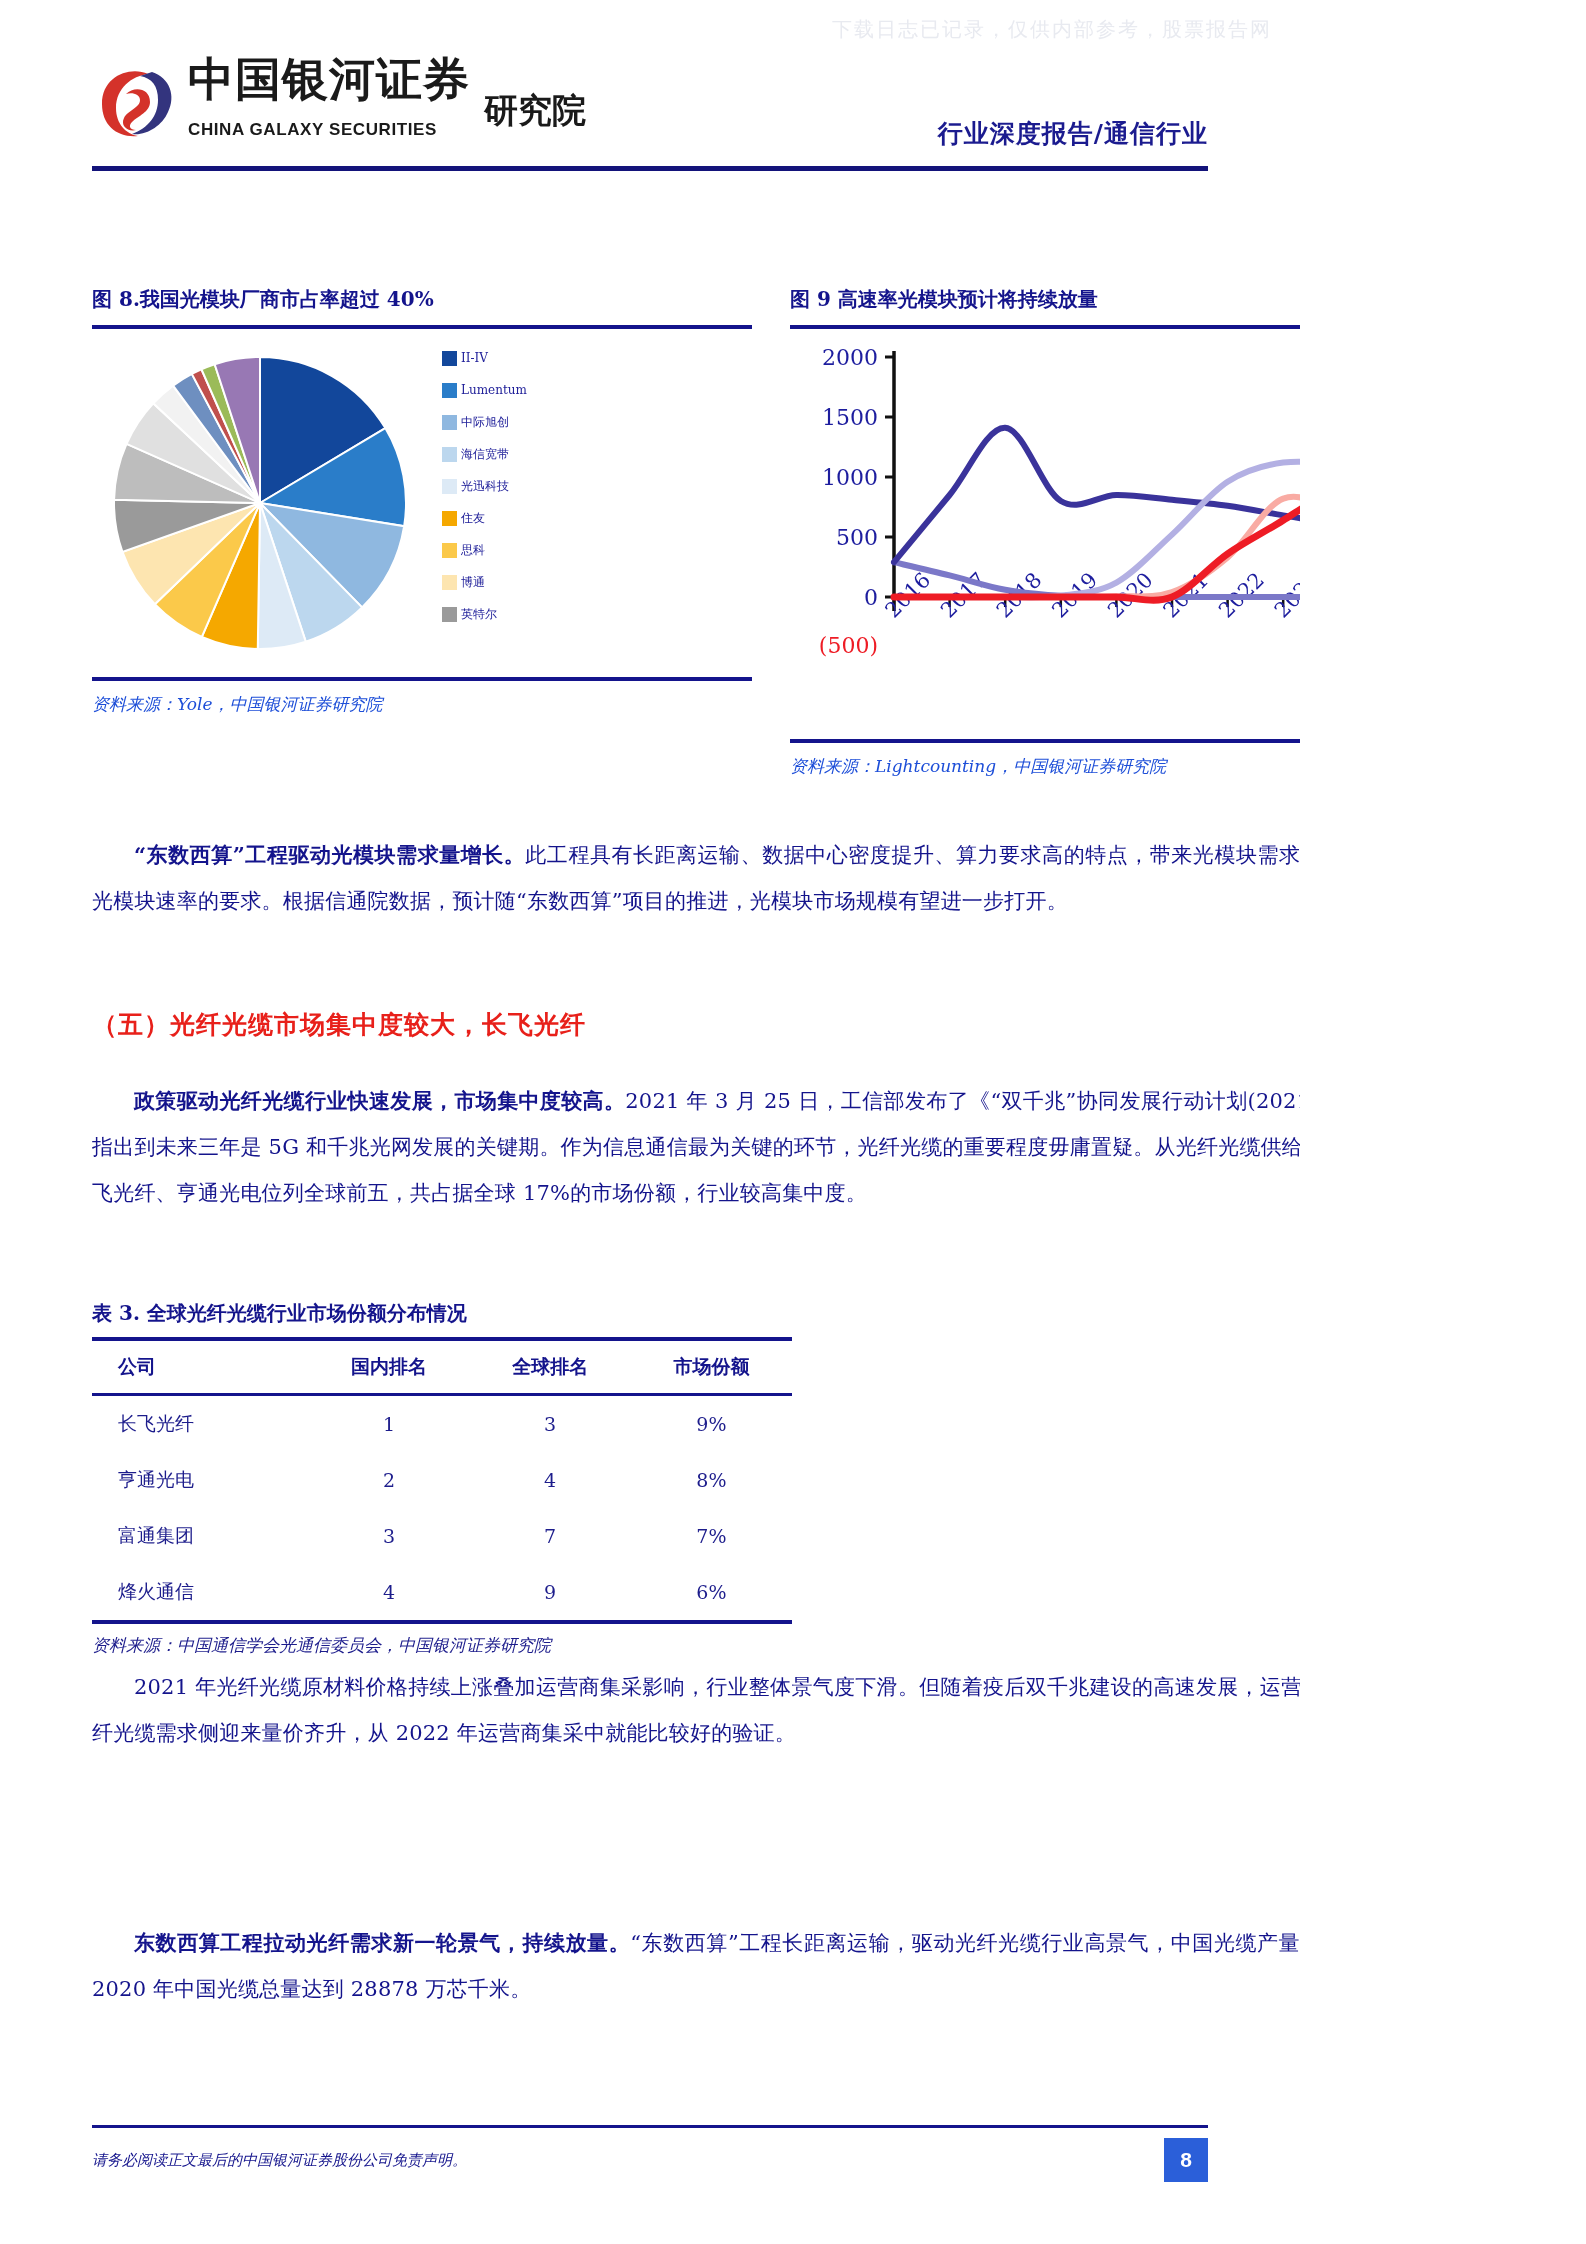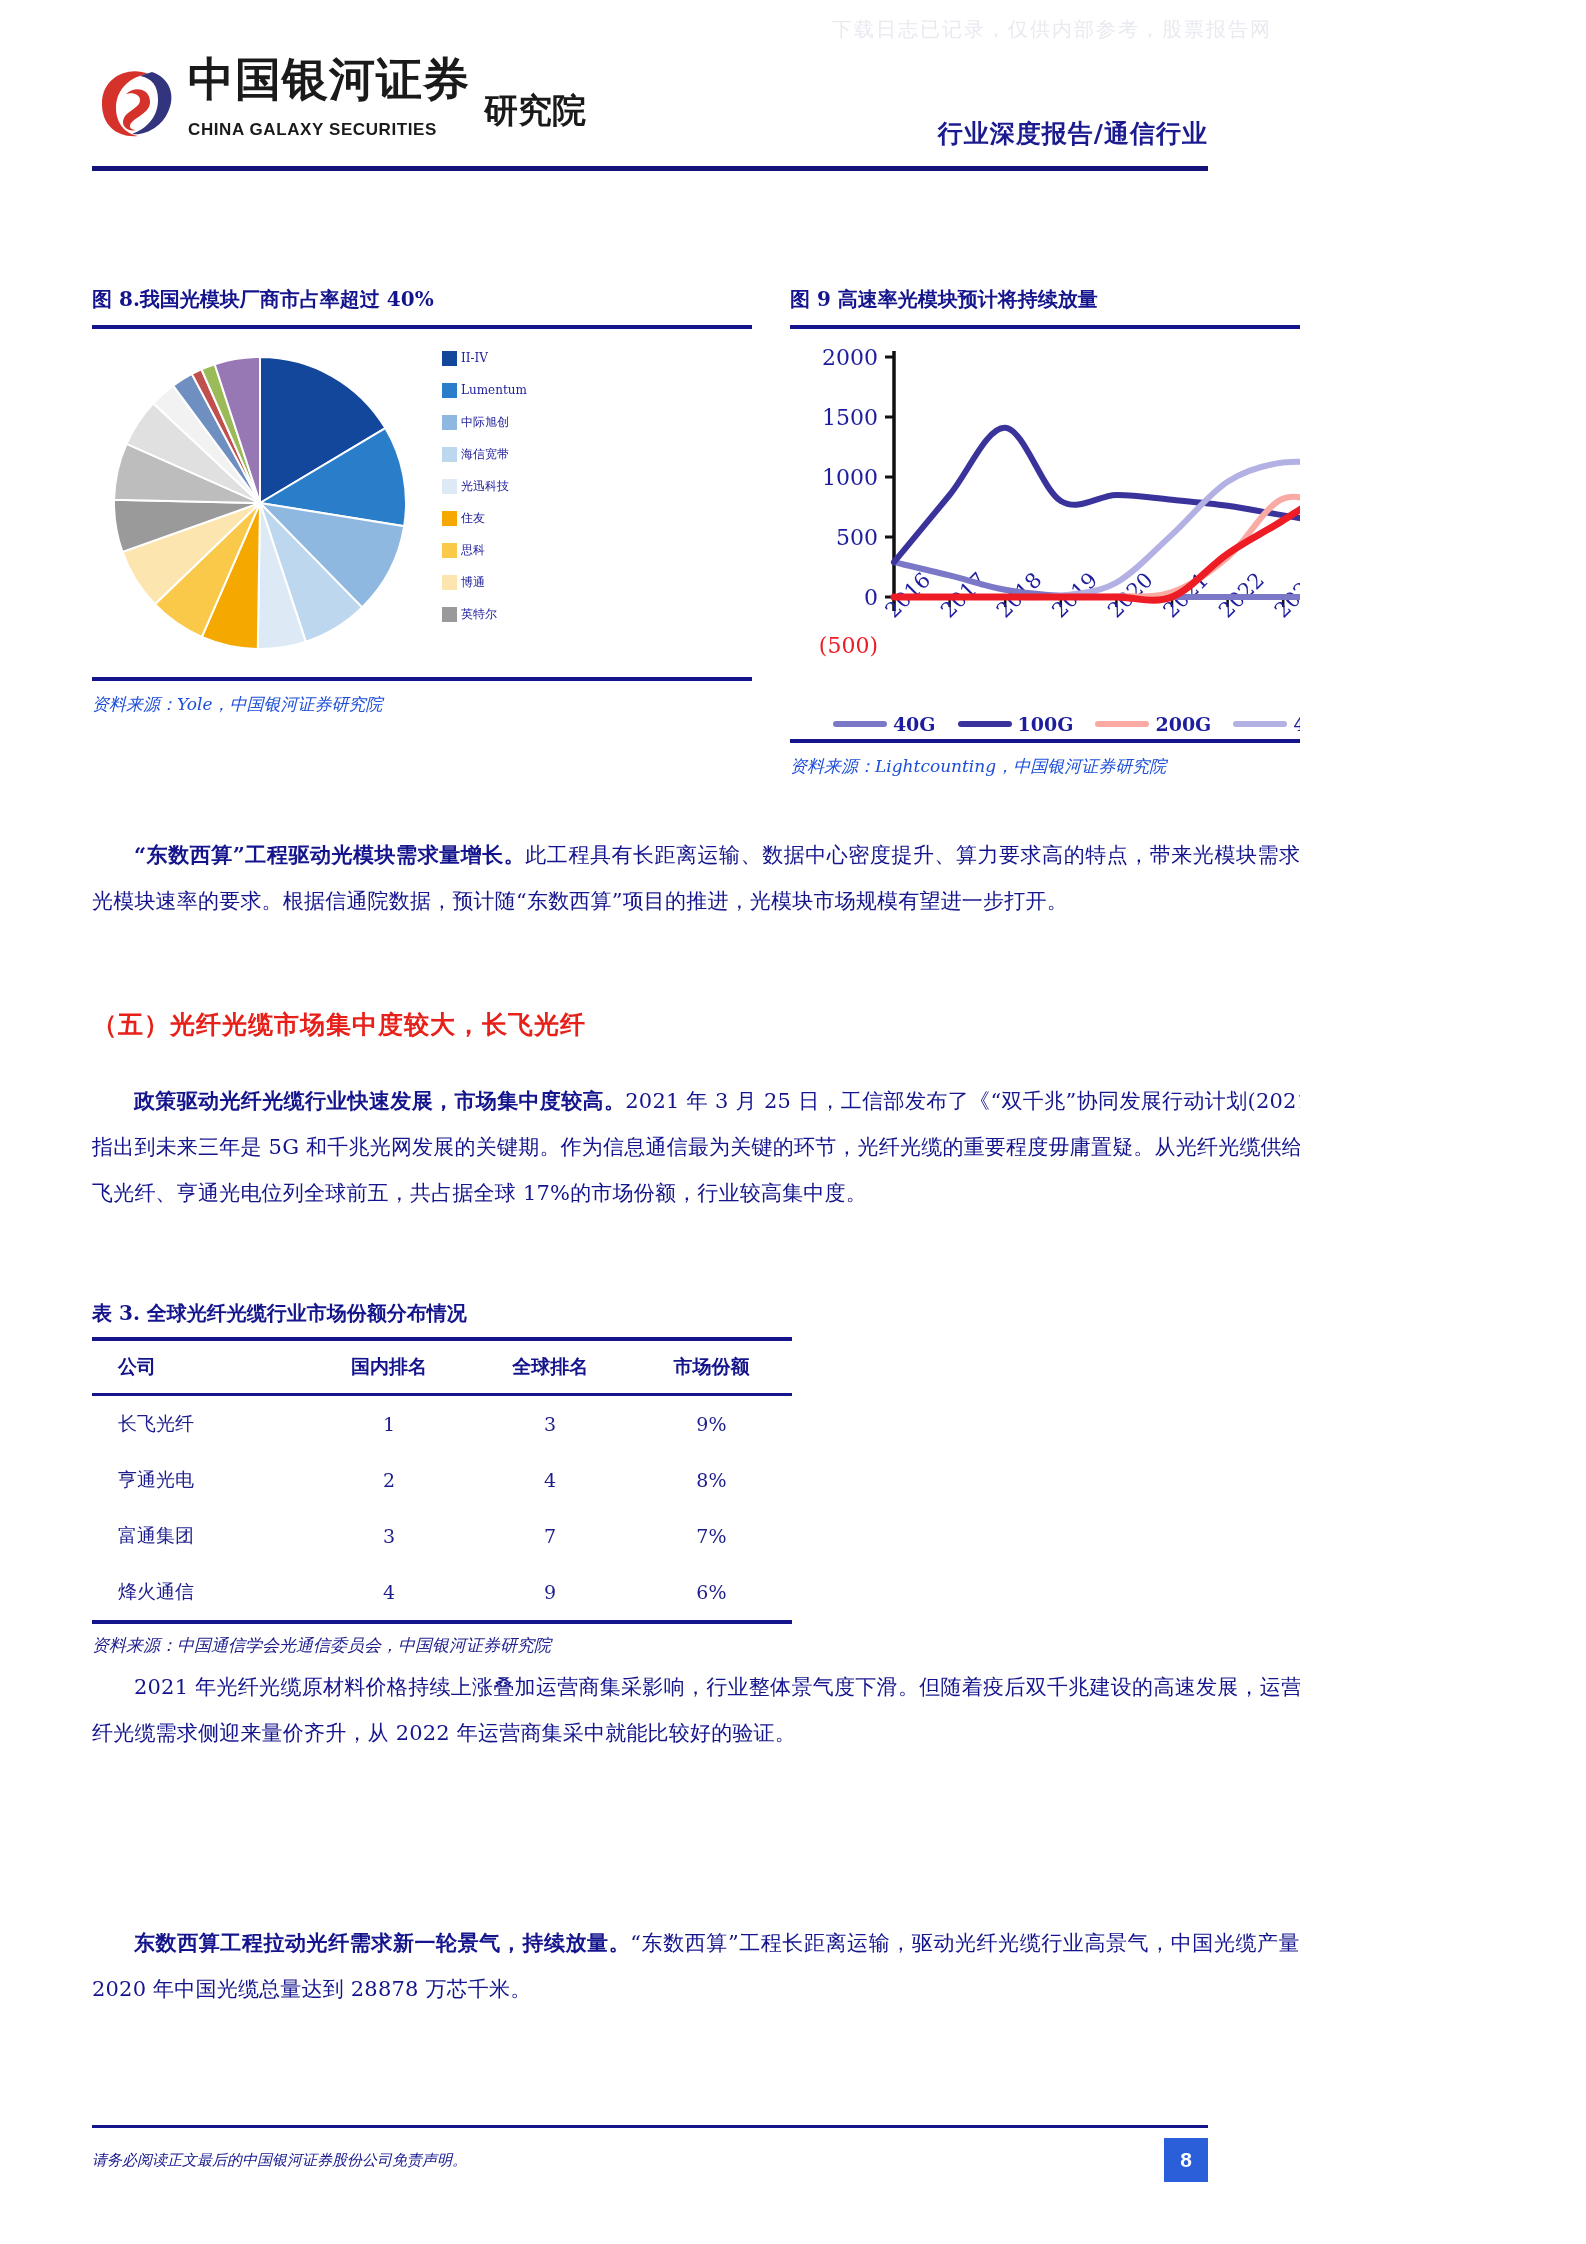--- a/index.html
+++ b/index.html
@@ -276,42 +276,20 @@
             <line x1="604.4000000000001" x2="604.4000000000001" y1="258" y2="268" stroke="#111" stroke-width="2.5"></line>
             <text x="604.4000000000001" y="280" font-family="DejaVu Serif, serif" font-size="21" fill="#1d1d9e" text-anchor="start" transform="rotate(-45 604.4000000000001 280)">2025</text>
             <line x1="660" x2="660" y1="258" y2="268" stroke="#111" stroke-width="2.5"></line>
             <text x="660" y="280" font-family="DejaVu Serif, serif" font-size="21" fill="#1d1d9e" text-anchor="start" transform="rotate(-45 660 280)">2026</text>
             <path d="M 104.0 223.2 C 113.3 225.4, 141.1 231.8, 159.6 236.4 C 178.1 241.0, 196.7 247.4, 215.2 250.8 C 233.7 254.2, 252.3 255.6, 270.8 256.8 C 289.3 258.0, 307.9 257.8, 326.4 258.0 C 344.9 258.2, 363.5 258.0, 382.0 258.0 C 400.5 258.0, 419.1 258.0, 437.6 258.0 C 456.1 258.0, 474.7 258.0, 493.2 258.0 C 511.7 258.0, 530.3 258.0, 548.8 258.0 C 567.3 258.0, 585.9 258.0, 604.4 258.0 C 622.9 258.0, 650.7 258.0, 660.0 258.0" fill="none" stroke="#7b78c8" stroke-width="6" stroke-linecap="round" stroke-linejoin="round"></path>
             <path d="M 104.0 223.2 C 113.3 212.0, 141.1 178.4, 159.6 156.0 C 178.1 133.6, 196.7 87.8, 215.2 88.8 C 233.7 89.8, 252.3 150.8, 270.8 162.0 C 289.3 173.2, 307.9 156.2, 326.4 156.0 C 344.9 155.8, 363.5 159.0, 382.0 160.8 C 400.5 162.6, 419.1 164.2, 437.6 166.8 C 456.1 169.4, 474.7 173.2, 493.2 176.4 C 511.7 179.6, 530.3 181.8, 548.8 186.0 C 567.3 190.2, 585.9 198.0, 604.4 201.6 C 622.9 205.2, 650.7 206.6, 660.0 207.6" fill="none" stroke="#3a339b" stroke-width="6" stroke-linecap="round" stroke-linejoin="round"></path>
             <path d="M 104.0 258.0 C 113.3 258.0, 141.1 258.0, 159.6 258.0 C 178.1 258.0, 196.7 258.0, 215.2 258.0 C 233.7 258.0, 252.3 258.1, 270.8 258.0 C 289.3 257.9, 307.9 258.2, 326.4 257.4 C 344.9 256.6, 363.5 259.7, 382.0 253.2 C 400.5 246.7, 419.1 234.0, 437.6 218.4 C 456.1 202.8, 474.7 166.8, 493.2 159.6 C 511.7 152.4, 530.3 167.4, 548.8 175.2 C 567.3 183.0, 585.9 196.6, 604.4 206.4 C 622.9 216.2, 650.7 229.4, 660.0 234.0" fill="none" stroke="#f9aba3" stroke-width="6" stroke-linecap="round" stroke-linejoin="round"></path>
             <path d="M 104.0 258.0 C 113.3 258.0, 141.1 258.0, 159.6 258.0 C 178.1 258.0, 196.7 258.2, 215.2 258.0 C 233.7 257.8, 252.3 259.2, 270.8 256.8 C 289.3 254.4, 307.9 253.8, 326.4 243.6 C 344.9 233.4, 363.5 212.4, 382.0 195.6 C 400.5 178.8, 419.1 154.8, 437.6 142.8 C 456.1 130.8, 474.7 126.0, 493.2 123.6 C 511.7 121.2, 530.3 123.4, 548.8 128.4 C 567.3 133.4, 585.9 148.0, 604.4 153.6 C 622.9 159.2, 650.7 160.6, 660.0 162.0" fill="none" stroke="#b3b0e3" stroke-width="6" stroke-linecap="round" stroke-linejoin="round"></path>
             <path d="M 104.0 258.0 C 113.3 258.0, 141.1 258.0, 159.6 258.0 C 178.1 258.0, 196.7 258.0, 215.2 258.0 C 233.7 258.0, 252.3 258.0, 270.8 258.0 C 289.3 258.0, 307.9 258.0, 326.4 258.0 C 344.9 258.0, 363.5 265.2, 382.0 258.0 C 400.5 250.8, 419.1 227.6, 437.6 214.8 C 456.1 202.0, 474.7 193.0, 493.2 181.2 C 511.7 169.4, 530.3 158.2, 548.8 144.0 C 567.3 129.8, 585.9 113.4, 604.4 96.0 C 622.9 78.6, 650.7 49.0, 660.0 39.6" fill="none" stroke="#ee1c25" stroke-width="7" stroke-linecap="round" stroke-linejoin="round"></path>
           </svg>
-        <div class="line-legend" id="line-legend">
-            <div class="ll-item">
-              <span class="ll-line" style="background: rgb(123, 120, 200);"></span>
-              <span class="ll-tx">40G</span>
-            </div>
-            <div class="ll-item">
-              <span class="ll-line" style="background: rgb(58, 51, 155);"></span>
-              <span class="ll-tx">100G</span>
-            </div>
-            <div class="ll-item">
-              <span class="ll-line" style="background: rgb(249, 171, 163);"></span>
-              <span class="ll-tx">200G</span>
-            </div>
-            <div class="ll-item">
-              <span class="ll-line" style="background: rgb(179, 176, 227);"></span>
-              <span class="ll-tx">400G</span>
-            </div>
-            <div class="ll-item">
-              <span class="ll-line" style="background: rgb(238, 28, 37);"></span>
-              <span class="ll-tx">800G</span>
-            </div>
-          </div>
       </div>
     </div>
     <div class="fig-rule-bot"></div>
     <div class="fig-src">资料来源：Lightcounting，中国银河证券研究院</div>
   </div>
 
   <div class="para" style="top:832px;">
     <b>“东数西算”工程驱动光模块需求量增长。</b><span>此工程具有长距离运输、数据中心密度提升、算力要求高的特点，带来光模块需求放量，同时也提高对光模块速率的要求。根据信通院数据，预计随“东数西算”项目的推进，光模块市场规模有望进一步打开。</span>
   </div>
 

